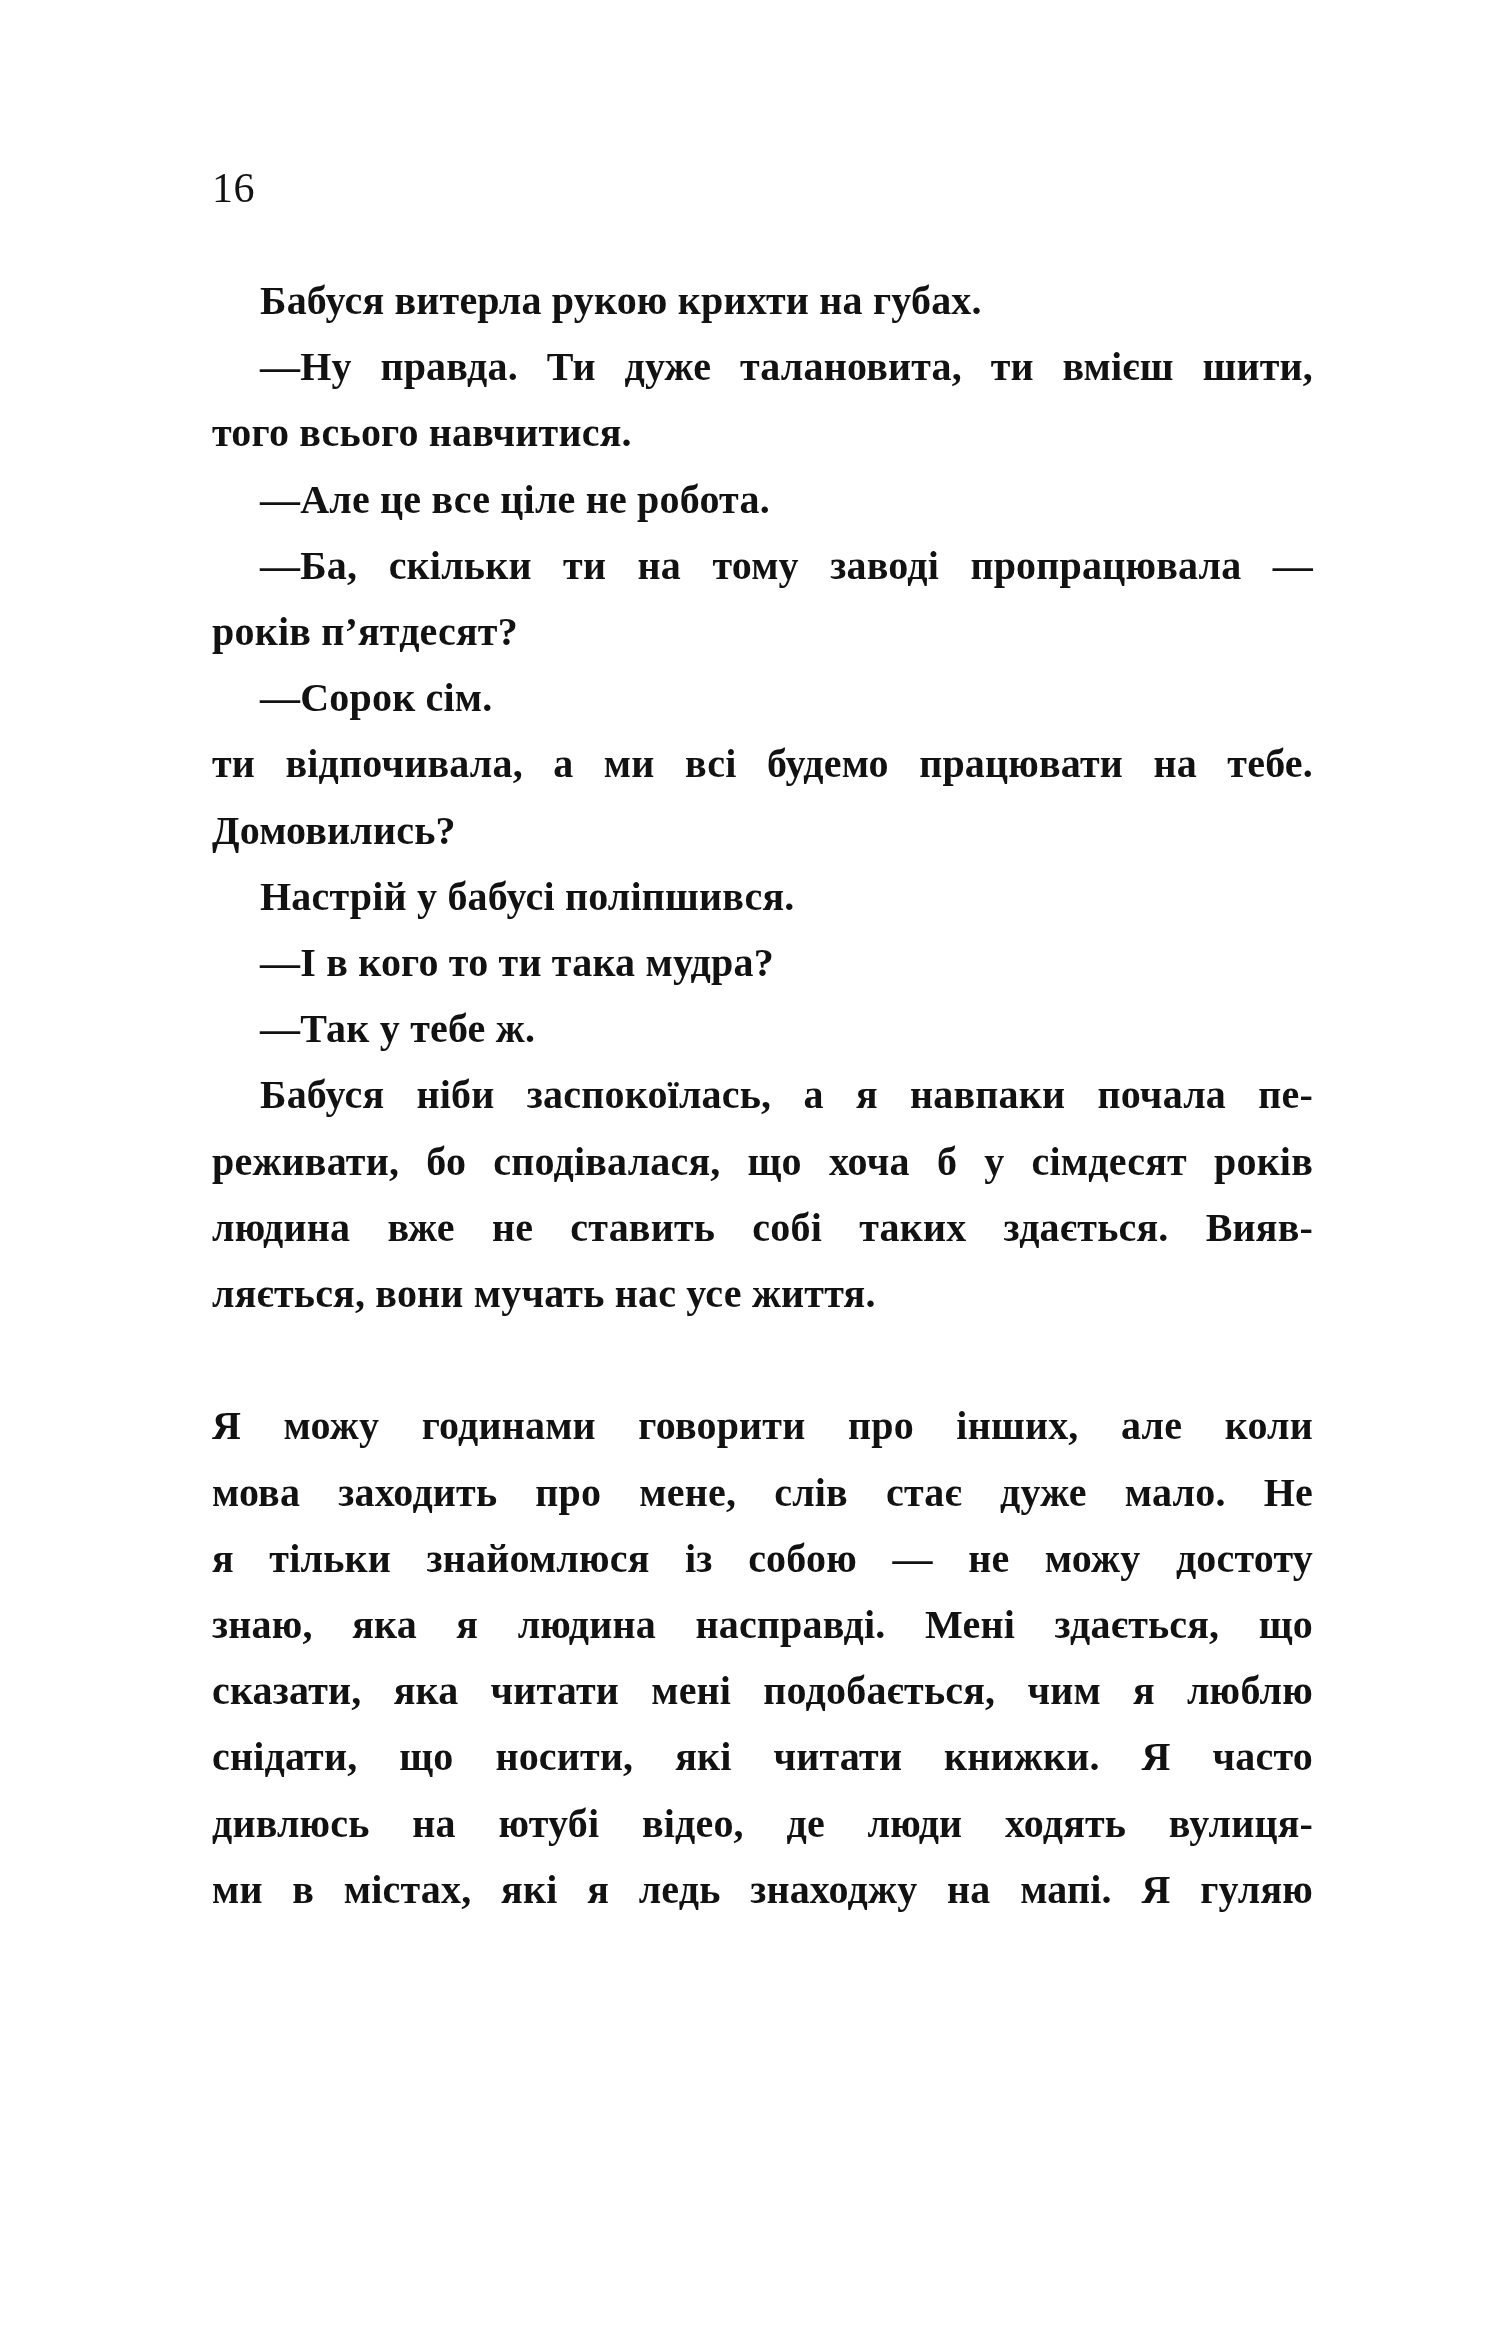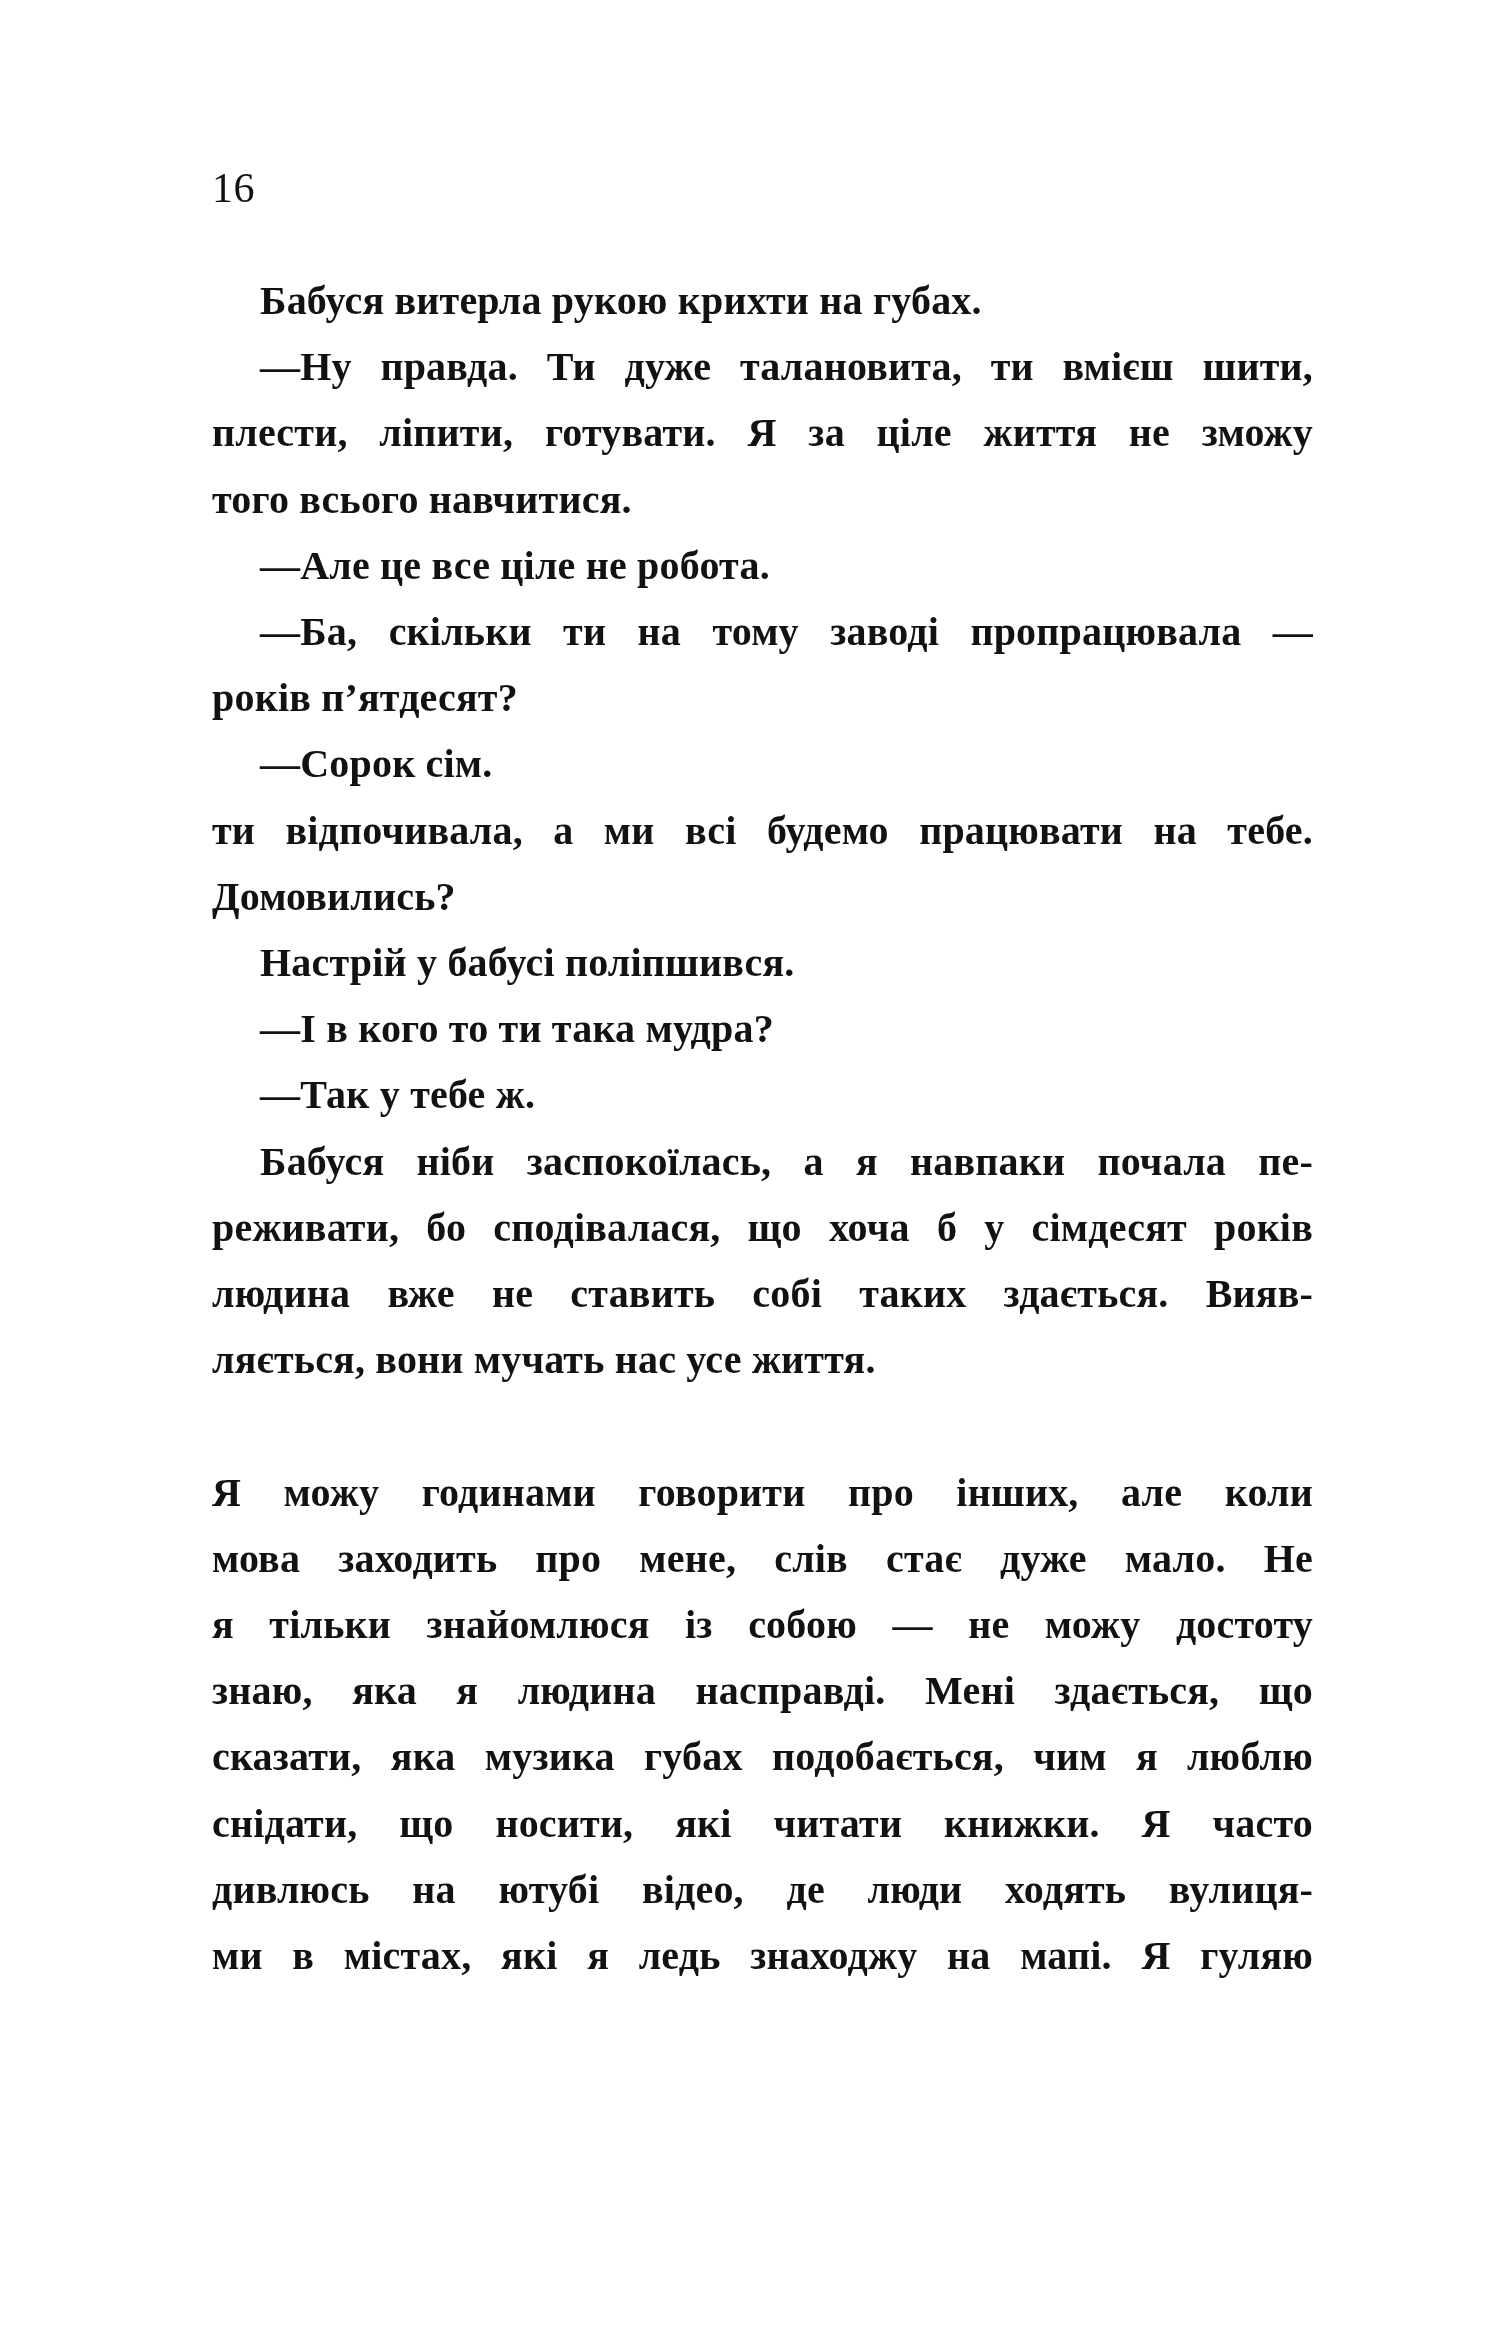--- a/index.html
+++ b/index.html
@@ -60,21 +60,20 @@
 <body>
 
 <div class="page">
   <div class="page-number">16</div>
   <div class="text-block" id="text-block">
       <div class="paragraph">
         <div class="line indent">Бабуся витерла рукою крихти на губах.</div>
       </div>
       <div class="paragraph">
         <div class="line just indent">—Ну правда. Ти дуже талановита, ти вмієш шити,</div>
-        <div class="line just">плести, ліпити, готувати. Я за ціле життя не зможу</div>
         <div class="line">того всього навчитися.</div>
       </div>
       <div class="paragraph">
         <div class="line indent">—Але це все ціле не робота.</div>
       </div>
       <div class="paragraph">
         <div class="line just indent">—Ба, скільки ти на тому заводі пропрацювала —</div>
         <div class="line">років п’ятдесят?</div>
       </div>
       <div class="paragraph">
@@ -97,19 +96,19 @@
         <div class="line just indent">Бабуся ніби заспокоїлась, а я навпаки почала пе-</div>
         <div class="line just">реживати, бо сподівалася, що хоча б у сімдесят років</div>
         <div class="line just">людина вже не ставить собі таких здається. Вияв-</div>
         <div class="line">ляється, вони мучать нас усе життя.</div>
       </div>
       <div class="paragraph section-gap">
         <div class="line just">Я можу годинами говорити про інших, але коли</div>
         <div class="line just">мова заходить про мене, слів стає дуже мало. Не</div>
         <div class="line just">я тільки знайомлюся із собою — не можу достоту</div>
         <div class="line just">знаю, яка я людина насправді. Мені здається, що</div>
-        <div class="line just">сказати, яка музика губах подобається, чим я люблю</div>
+        <div class="line just">сказати, яка читати мені подобається, чим я люблю</div>
         <div class="line just">снідати, що носити, які читати книжки. Я часто</div>
         <div class="line just">дивлюсь на ютубі відео, де люди ходять вулиця-</div>
         <div class="line just">ми в містах, які я ледь знаходжу на мапі. Я гуляю</div>
       </div>
     </div>
 </div>
 
 </body></html>

